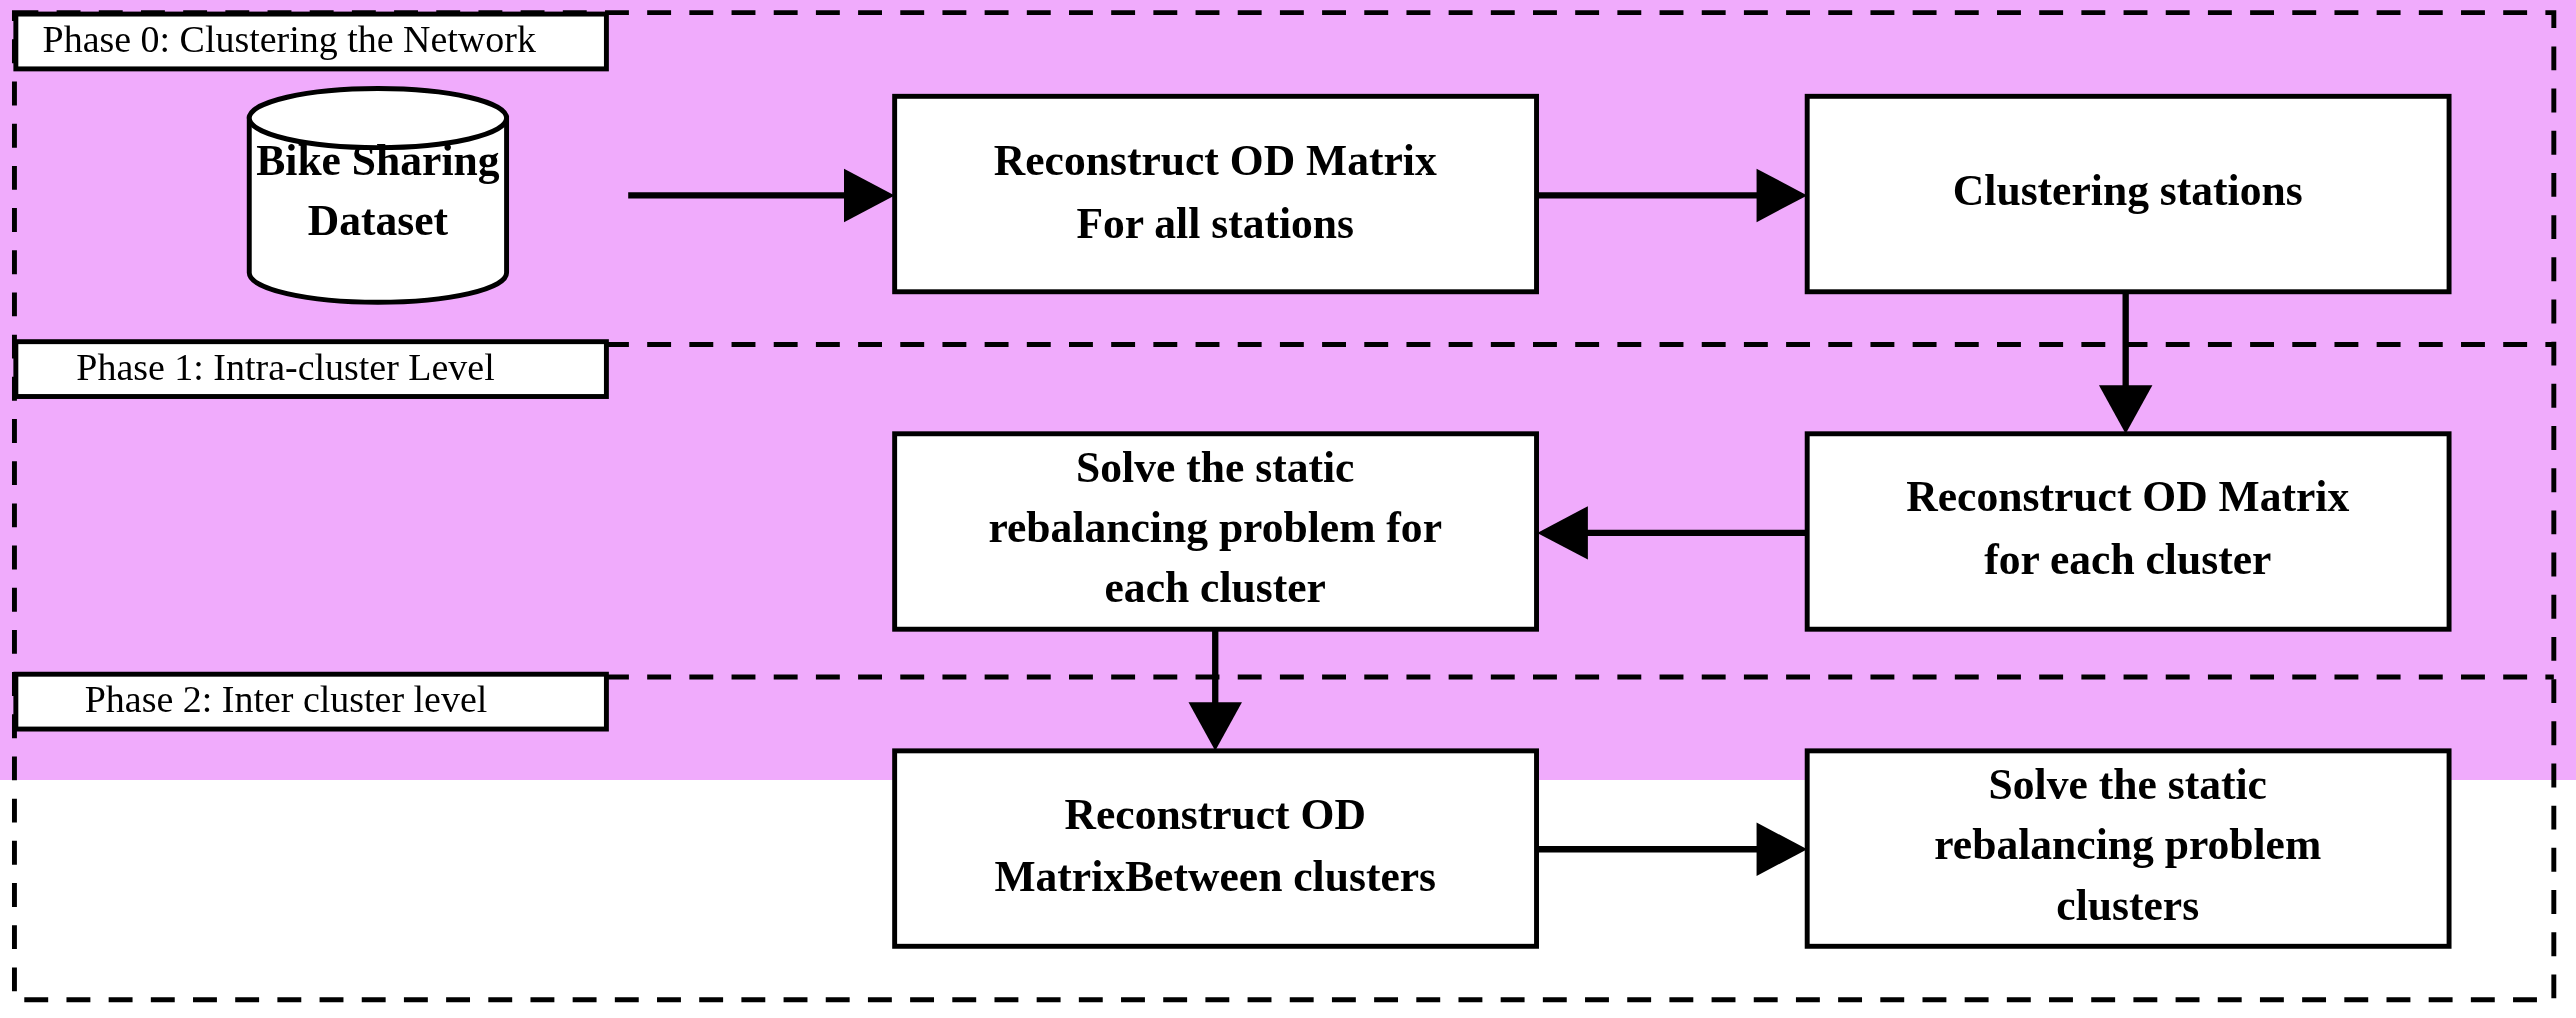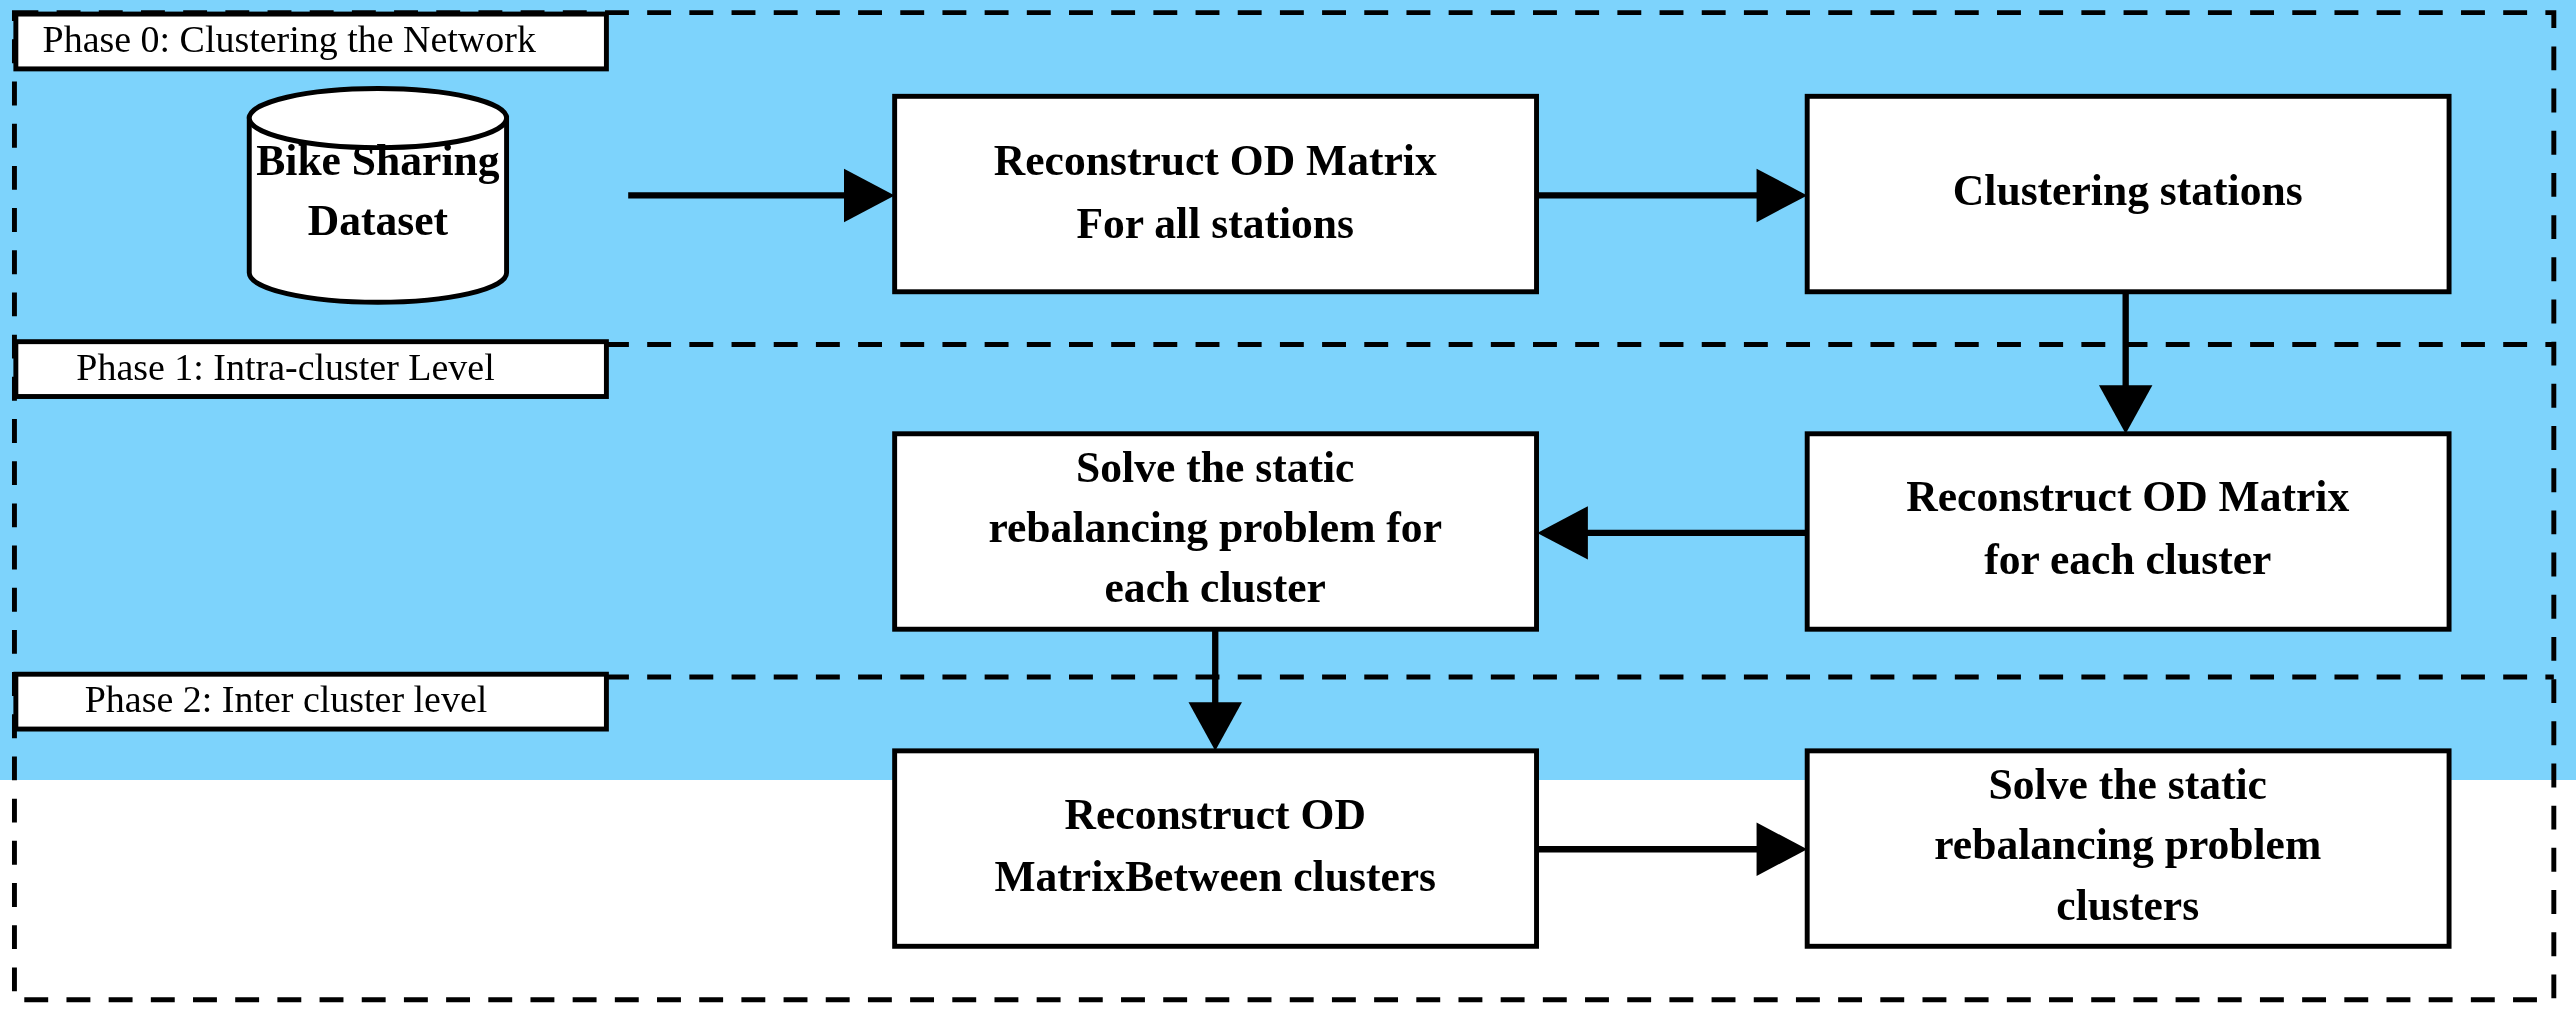--- a/index.html
+++ b/index.html
@@ -10,21 +10,21 @@
   body {
     width: 2576px;
     height: 1018px;
     font-family: "Liberation Serif", "DejaVu Serif", serif;
     overflow: hidden;
   }
   #diagram-root {
     position: relative;
     width: 2576px;
     height: 780px;
-    background: #7dd3fc;
+    background: #f0abfc;
   }
   svg.flow {
     position: absolute;
     top: 0;
     left: 0;
     width: 2576px;
     height: 1018px;
     display: block;
   }
   .node-box {

